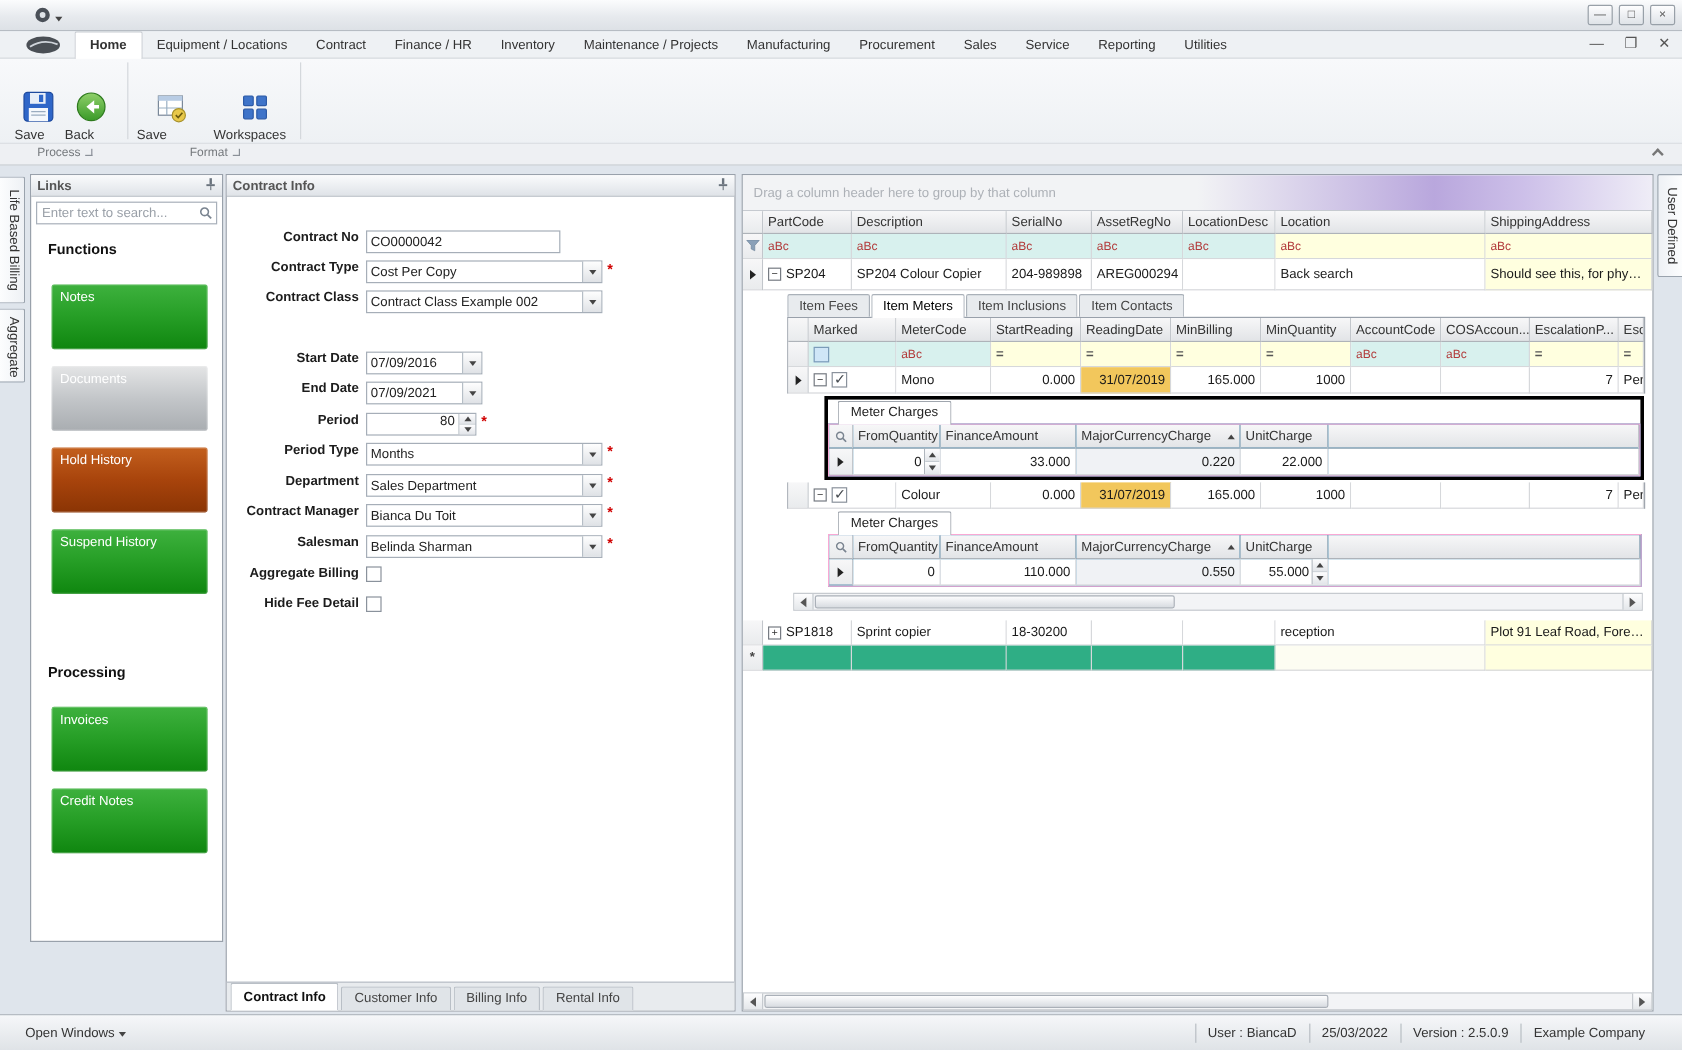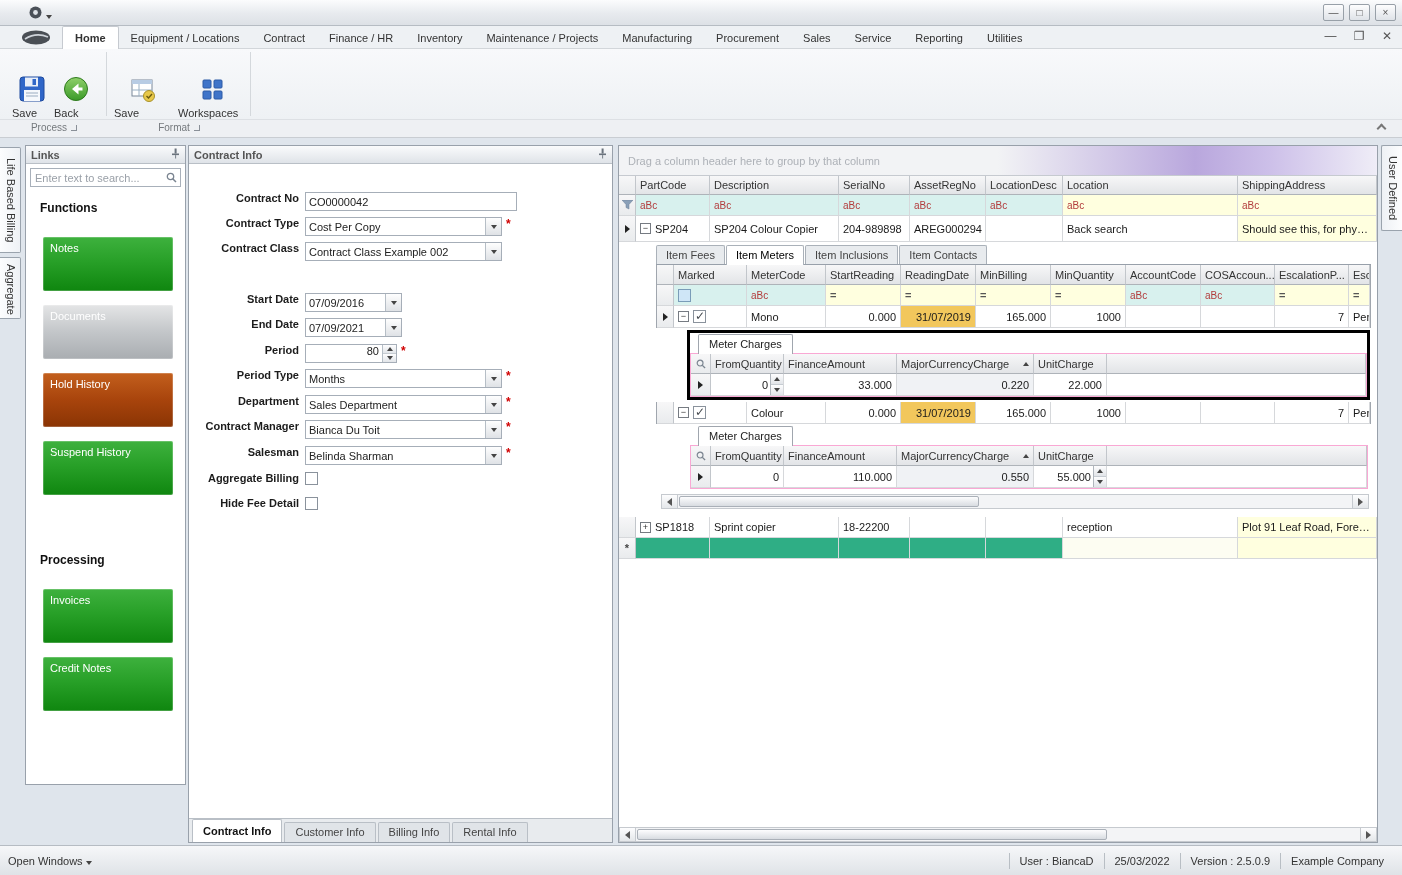--- a/index.html
+++ b/index.html
@@ -45,21 +45,21 @@
 #searchwrap svg{position:absolute;right:4px;top:4px}
 .lheading{position:absolute;left:14px;font-weight:bold;font-size:12px;color:#111}
 .lbtn{position:absolute;left:17px;width:130px;height:54px;border-radius:2px;color:#fff;padding:5px 7px;font-size:11px;cursor:default;box-shadow:inset 0 0 0 1px rgba(255,255,255,.22)}
 .green{background:linear-gradient(#3eb13e,#28a028 45%,#0f860f)}
 .grayb{background:linear-gradient(#e4e5e6,#c3c6c9 50%,#a9adb1)}
 .orange{background:linear-gradient(#c35f1d,#a8440c 50%,#8a3404)}
 
 .frow{position:absolute;left:6px;right:6px;height:20px;display:flex;}
 .flabel{width:104px;text-align:right;font-weight:bold;margin-right:6px;color:#1c1c1c;white-space:nowrap}
 .ftext{height:19px;border:1px solid #a6aeb8;background:#fff;padding:0 3px;font-size:11px;font-family:inherit;color:#222}
-input.ftext{width:212px}
+input.ftext{width:162px}
 .fcombo{height:19px;width:197px;border:1px solid #a6aeb8;background:#fff;display:flex;align-items:center}
 .fcombo.w97{width:97px}
 .fval{flex:1;padding:0 3px;white-space:nowrap;overflow:hidden;color:#222}
 .ddbtn{width:16px;height:17px;border-left:1px solid #b6bec6;background:linear-gradient(#fefefe,#dfe2e6);display:flex;align-items:center;justify-content:center}
 .fspin{height:19px;width:92px;border:1px solid #a6aeb8;background:#fff;display:flex;align-items:stretch}
 .fspin .fval{text-align:right}
 .spincol{width:14px;border-left:1px solid #b6bec6;display:flex;flex-direction:column}
 .spnb{flex:1;display:flex;align-items:center;justify-content:center;background:linear-gradient(#fdfdfe,#e2e5e9)}
 .spnb:first-child{border-bottom:1px solid #c6ccd2}
 .req{color:#d00000;font-weight:bold;margin-left:4px;font-size:12px}
@@ -117,21 +117,21 @@
 .espin .spnb:first-child{border-bottom:1px solid #c6ccd2}
 
 .scroll{background:#f3f4f6;border:1px solid #c6cacf;display:flex;align-items:center;height:15px}
 .sbtn{width:16px;height:13px;background:linear-gradient(#fdfdfe,#e4e7ea);display:flex;align-items:center;justify-content:center;flex:none}
 .sbtn.l{border-right:1px solid #c6cacf}
 .sbtn.r{border-left:1px solid #c6cacf;margin-left:auto}
 .sthumb{height:11px;background:linear-gradient(#fdfdfe,#d8dce1);border:1px solid #aab0b8;border-radius:2px;margin:0 1px;flex:none}
 #iscroll{margin:5px 0 0 5px;width:708px}
 #hscroll{position:absolute;left:0;right:0;bottom:0}
 
-#statusbar{position:absolute;left:0;bottom:0;width:1402px;height:30px;background:linear-gradient(#f6f7f9,#dfe3e7);border-top:1px solid #b6bcc3;display:flex;align-items:center;padding:0 8px;color:#333}
+#statusbar{position:absolute;left:0;bottom:0;width:1402px;height:30px;background:linear-gradient(#f6f7f9,#dfe3e7);border-top:1px solid #b6bcc3;display:flex;align-items:center;padding:0 21px;color:#333}
 #sb-right{margin-left:auto;display:flex;align-items:center;height:100%}
 .sbitem{padding:0 10px;border-left:1px solid #b8bec4;height:16px;line-height:16px}
 </style>
 </head>
 <body>
 
 <div id="titlebar">
   <span class="appic">
     <svg width="15" height="15" viewBox="0 0 15 15">
         <circle cx="7.5" cy="7.5" r="6" fill="#4a5058"></circle>
@@ -699,21 +699,21 @@
   <div class="grow" style="height:21px;margin-top:8px">
     <div class="ind"></div>
     <div class="dc w-part">
         <span class="expbox plus"></span>
         <span>SP1818</span>
       </div>
     <div class="dc w-desc">
         <span class="ell">Sprint copier</span>
       </div>
     <div class="dc w-serial">
-        <span>18-22200</span>
+        <span>18-30200</span>
       </div>
     <div class="dc w-asset">
         <span></span>
       </div>
     <div class="dc w-locd">
         <span></span>
       </div>
     <div class="dc w-loc">
         <span>reception</span>
       </div>

